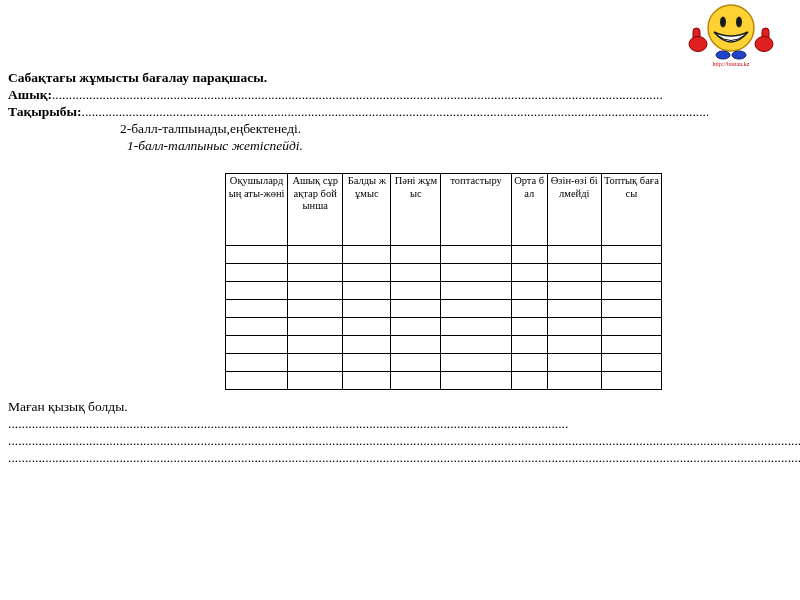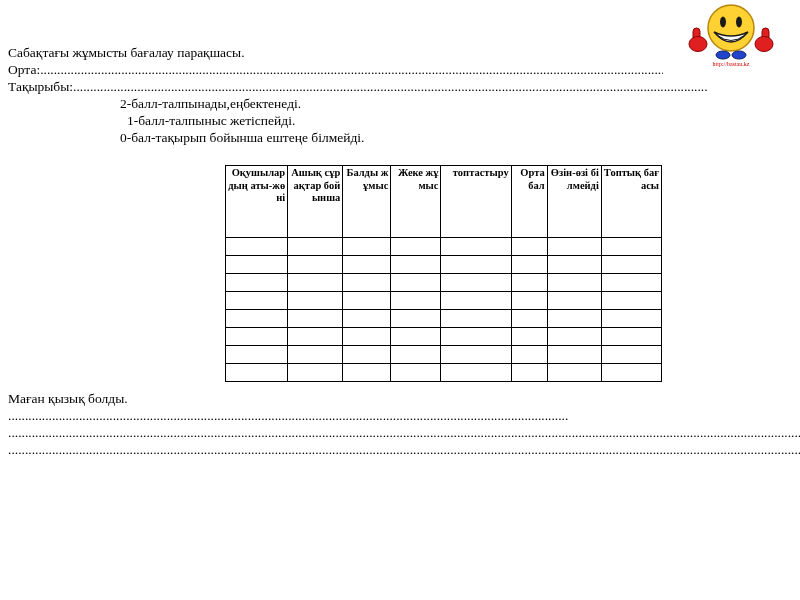--- a/index.html
+++ b/index.html
@@ -12,33 +12,33 @@
     overflow:hidden;
   }
   .slide { position:absolute; inset:0; }
 
   .textblock {
     position:absolute; left:8px; top:44px; width:792px;
     font-size:13.5px; line-height:17px;
   }
   .line { white-space:pre-wrap; }
   .clip { white-space:nowrap; overflow:hidden; height:17px; }
-  .bold { font-weight:400; }
+  .bold { font-weight:700;margin-top:25px; }
   .w-subject { width:655px; }
   .w-topic   { width:700px; }
   .indent1 { padding-left:112px; }
-  .indent2 { padding-left:119px; }
+  .indent2 { padding-left:119px;font-style:italic; }
 
   table.eval {
     border-collapse:collapse; table-layout:fixed;
     margin:19px 0 0 217px; width:437px;
   }
   table.eval th, table.eval td { border:1px solid #000; }
   table.eval th {
-    font-size:10.5px; font-weight:700; text-align:right; vertical-align:top;
+    font-size:10.5px; font-weight:400; text-align:center; vertical-align:top;
     padding:1px 2px; line-height:1.2; word-break:break-all;
   }
   table.eval thead tr { height:72px; }
   table.eval tbody tr { height:18px; }
 
   .footer { margin-top:8px; }
   .dots-short { width:560px; }
   .dots-full  { width:792px; }
 
   .clipart { position:absolute; top:2px; right:16px; width:106px; text-align:center; }
@@ -63,47 +63,46 @@
       <ellipse cx="44" cy="53" rx="7" ry="4" fill="#2244cc" stroke="#112266" stroke-width="1"></ellipse>
       <ellipse cx="60" cy="53" rx="7" ry="4" fill="#2244cc" stroke="#112266" stroke-width="1"></ellipse>
     </svg>
     <div class="watermark">http://bastau.kz</div>
   </div>
 
   <div class="textblock">
 
     <div class="line bold">Сабақтағы жұмысты бағалау парақшасы.</div>
 
-    <div class="line clip w-subject"><span class="bold">Орта:</span><span>..................................................................................................................................................................................................................................................................</span></div>
+    <div class="line clip w-subject"><span class="bold">Ашық:</span><span>..................................................................................................................................................................................................................................................................</span></div>
 
     <div class="line clip w-topic"><span class="bold">Тақырыбы:</span><span>..................................................................................................................................................................................................................................................................</span></div>
 
 
     <div class="line indent1">2-балл-талпынады,еңбектенеді.</div>
     <div class="line indent2">1-балл-талпыныс жетіспейді.</div>
-    <div class="line indent1">0-бал-тақырып бойынша ештеңе білмейді.</div>
 
 
     <table class="eval">
       <colgroup>
         <col style="width:62px">
           <col style="width:55px">
           <col style="width:48px">
           <col style="width:50px">
         <col style="width:70px">
           <col style="width:36px">
           <col style="width:54px">
           <col style="width:60px">
       </colgroup>
       <thead>
         <tr>
           <th>Оқушылардың аты-жөні</th>
           <th>Ашық сұрақтар бойынша</th>
           <th>Балды жұмыс</th>
-          <th>Жеке жұмыс</th>
+          <th>Пәні жұмыс</th>
           <th>топтастыру</th>
           <th>Орта бал</th>
           <th>Өзін-өзі білмейді</th>
           <th>Топтық бағасы</th>
         </tr>
       </thead>
       <tbody>
           <tr>
             <td></td>
             <td></td>

